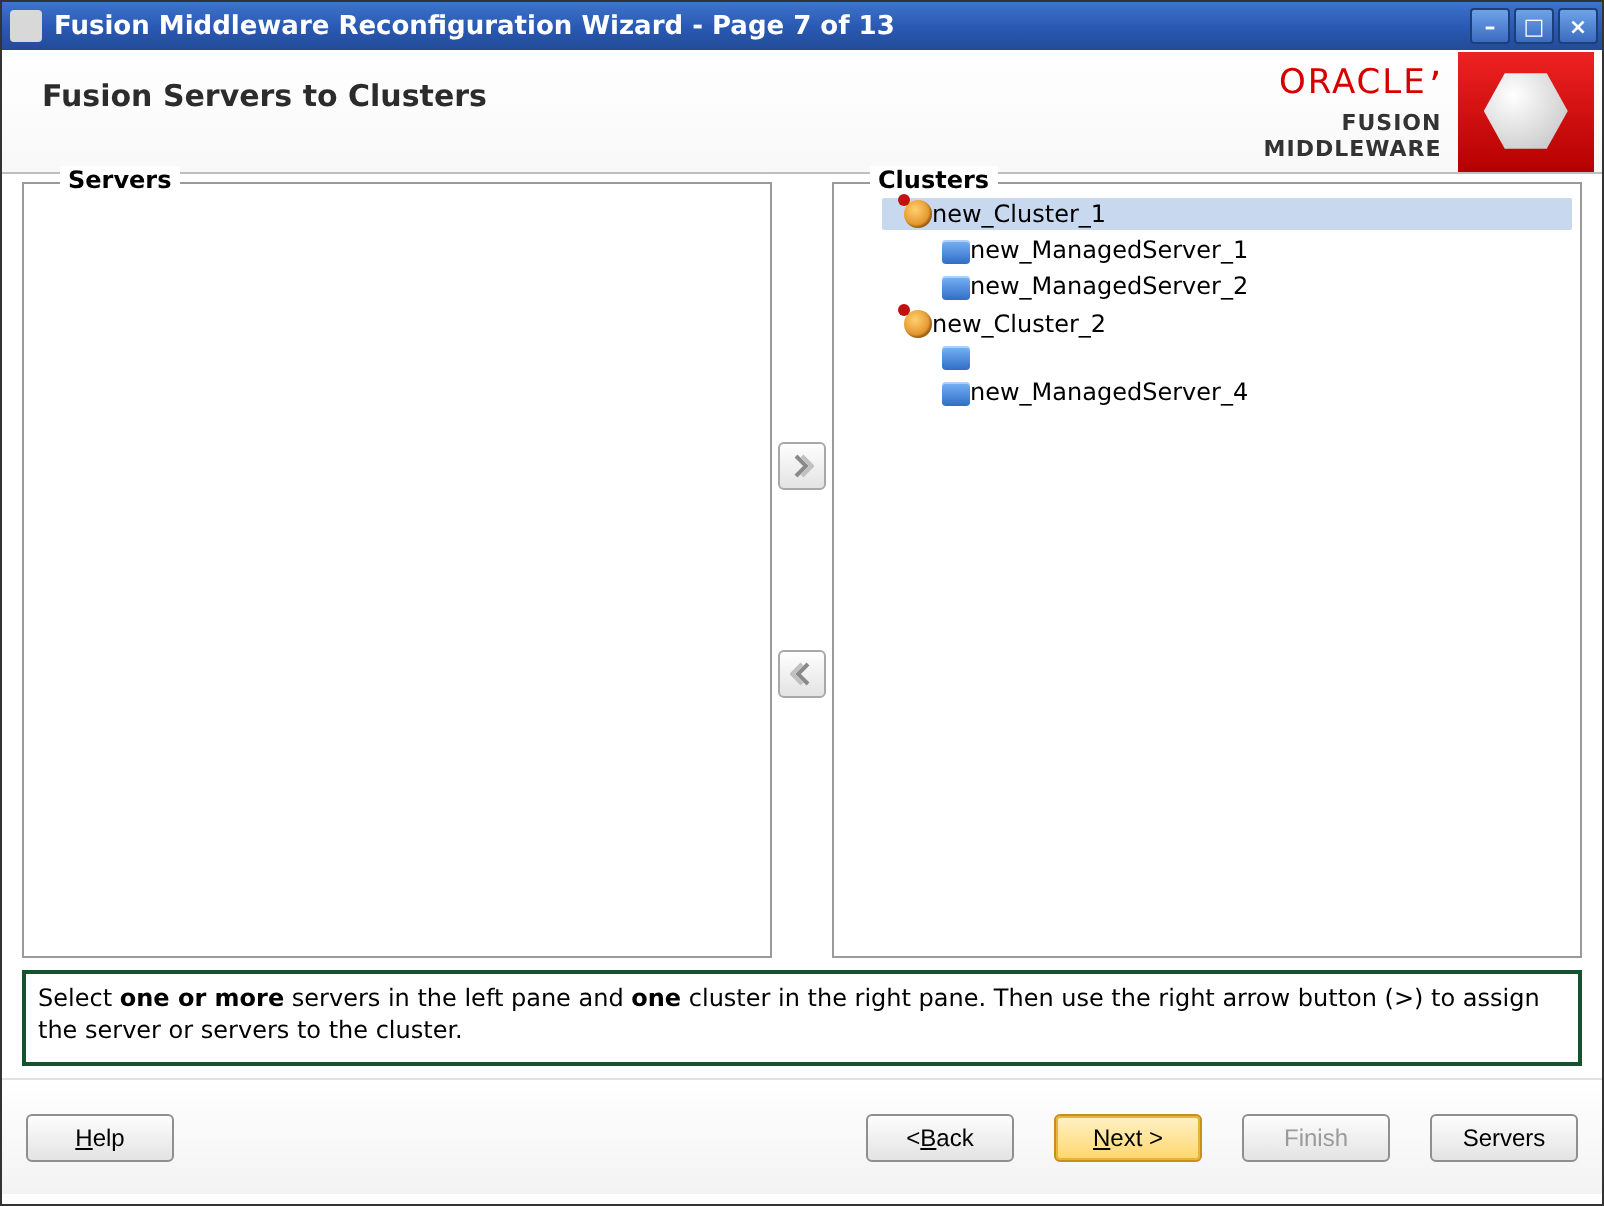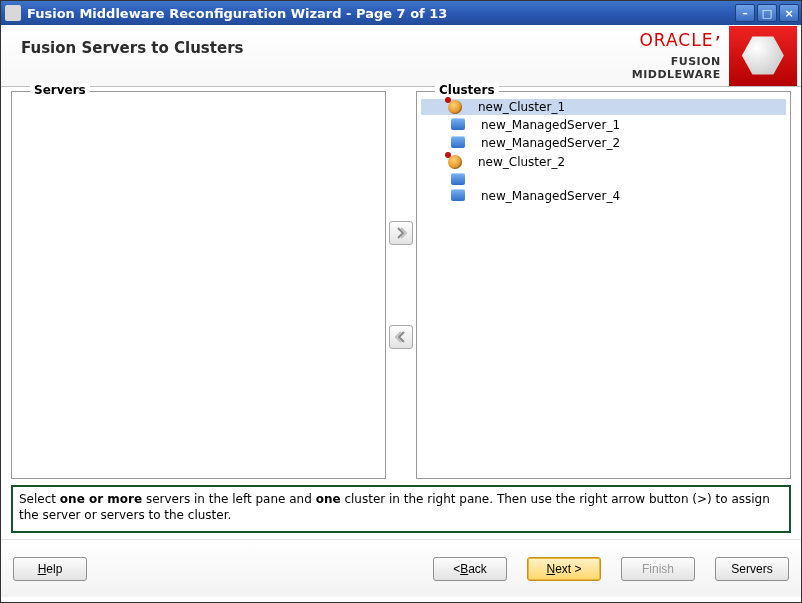--- a/index.html
+++ b/index.html
@@ -114,21 +114,21 @@
     background: linear-gradient(to bottom,#fefefe,#e3e3e3);
     border-radius:3px;
     display:flex; align-items:center; justify-content:center;
     color:#888;
     cursor:pointer;
     font-size:13px;
   }
   
   .tree { list-style:none; padding:2px 4px; }
   .tree li { padding:1px 0; white-space:nowrap; }
-  .tree .node-row { display:flex; align-items:flex-start; gap:16px; padding:1px 2px; border-radius:1px; }
+  .tree .node-row { display:flex; align-items:flex-end; gap:0; padding:1px 2px; border-radius:1px;margin-left:20px; }
   .tree .selected { background:#c8d8ef; }
   .tree ul { list-style:none; padding-left:28px; margin-top:1px; }
   .cluster-icon {
     width:14px; height:14px; border-radius:50%;
     background: radial-gradient(circle at 40% 35%, #ffd070, #d07000);
     box-shadow: inset -1px -1px 1px rgba(0,0,0,.3);
     position:relative;
     flex-shrink:0;
   }
   .cluster-icon::after{

